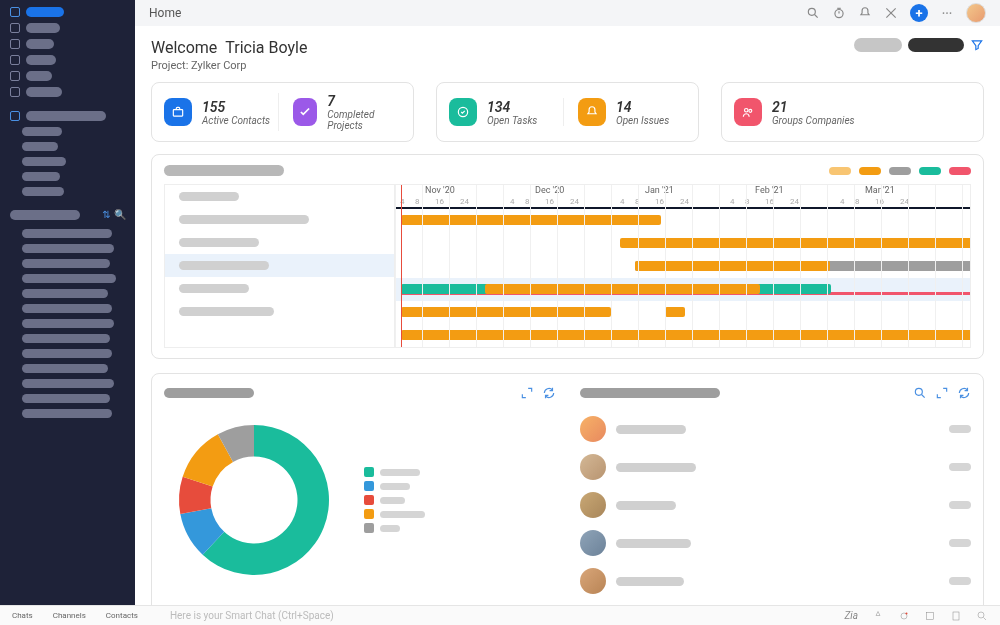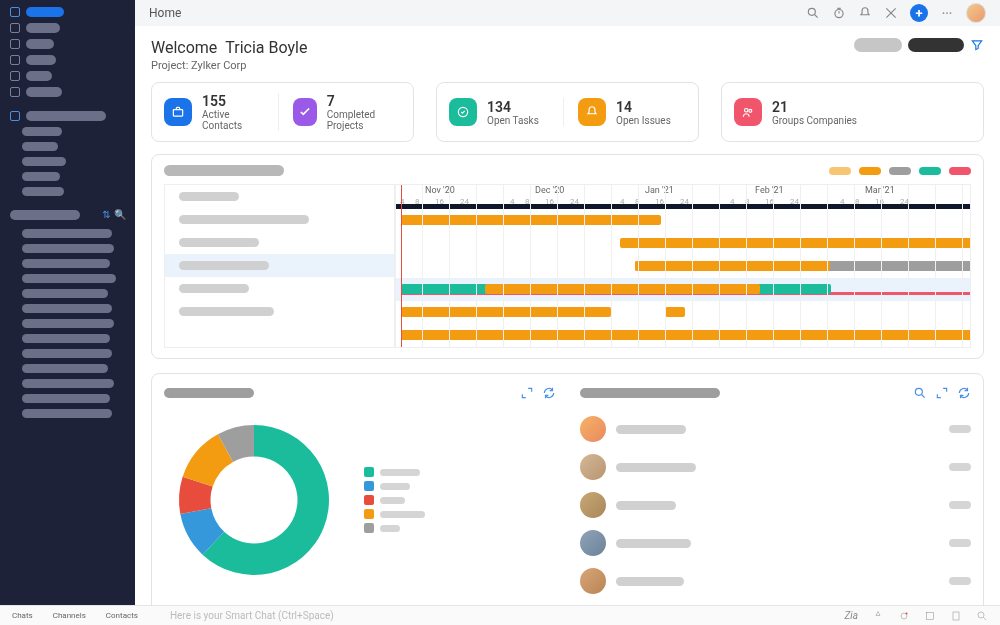--- a/index.html
+++ b/index.html
@@ -40,21 +40,21 @@
 
 .welcome { display: flex; align-items: flex-start; padding: 12px 16px 6px; }
 .welcome h2 { font-size: 16px; font-weight: 400; }
 .welcome .sub { font-size: 11px; color: #666; margin-top: 2px; }
 .welcome .wr { margin-left: auto; display: flex; align-items: center; gap: 6px; }
 .welcome .wr .rpill { height: 14px; border-radius: 7px; background: #c6c6c6; }
 .welcome .wr .rpill.dark { background: #333; }
 .welcome .wr .filter { color: #1a73e8; }
 
 
-.statrow { display: flex; gap: 22px; padding: 4px 16px 12px; }
+.statrow { display: flex; gap: 22px; padding: 4px 16px 12px; font-style: italic; }
 .statcard { flex: 1; border: 1px solid #e3e3e3; border-radius: 8px; padding: 10px 12px; display: flex; align-items: center; }
 .statcard.two { display:flex; }
 .stat { display: flex; align-items: center; gap: 10px; flex: 1; }
 .stat + .stat { border-left: 1px solid #eee; padding-left: 14px; margin-left: 6px; }
 .stat .icon { width: 28px; height: 28px; border-radius: 8px; display: flex; align-items: center; justify-content: center; color: #fff; }
 .stat .num { font-size: 14px; font-weight: 600; }
 .stat .lbl { font-size: 10px; color: #666; }
 
 
 .panel { margin: 0 16px 14px; border: 1px solid #e3e3e3; border-radius: 8px; padding: 10px 12px; background: #fff; }
@@ -64,21 +64,21 @@
 .legend-pill { width: 22px; height: 8px; border-radius: 4px; }
 
 
 .gantt { display: flex; border: 1px solid #eee; font-size: 10px; }
 .gantt-left { width: 230px; border-right: 1px solid #eee; }
 .gantt-left .gl-head { height: 24px; display:flex; align-items:center; justify-content:center; font-size:9px; letter-spacing:1px; color:#777; border-bottom:1px solid #eee;}
 .gantt-left .gl-row { height: 23px; display: flex; align-items: center; padding-left: 14px; }
 .gantt-left .gl-row.hl { background: #eaf2fb; }
 .gantt-left .gl-row .txt { height: 9px; background: #d0d0d0; border-radius: 5px; }
 .gantt-right { flex: 1; position: relative; overflow: hidden; }
-.gantt-timeline { height: 24px; border-bottom: 5px solid #0f172a; position: relative; }
+.gantt-timeline { height: 24px; border-bottom: 2px solid #0f172a; position: relative; }
 .gantt-month { position: absolute; top: 0; font-size: 9px; color: #666; }
 .gantt-day { position: absolute; top: 12px; font-size: 8px; color: #aaa; }
 .gantt-body { position: relative; height: 138px; }
 .gantt-row { position: absolute; left: 0; right: 0; height: 23px; }
 .gantt-row.hl { background: #eaf2fb; }
 .gantt-bar { position: absolute; height: 10px; border-radius: 2px; top: 6px; }
 .gantt-vline { position:absolute; top:0; bottom:0; width:1px; background:#f0f0f0;}
 .gantt-today { position:absolute; top:0; bottom:0; width:1px; background:#e74c3c; z-index:5;}
 
 

